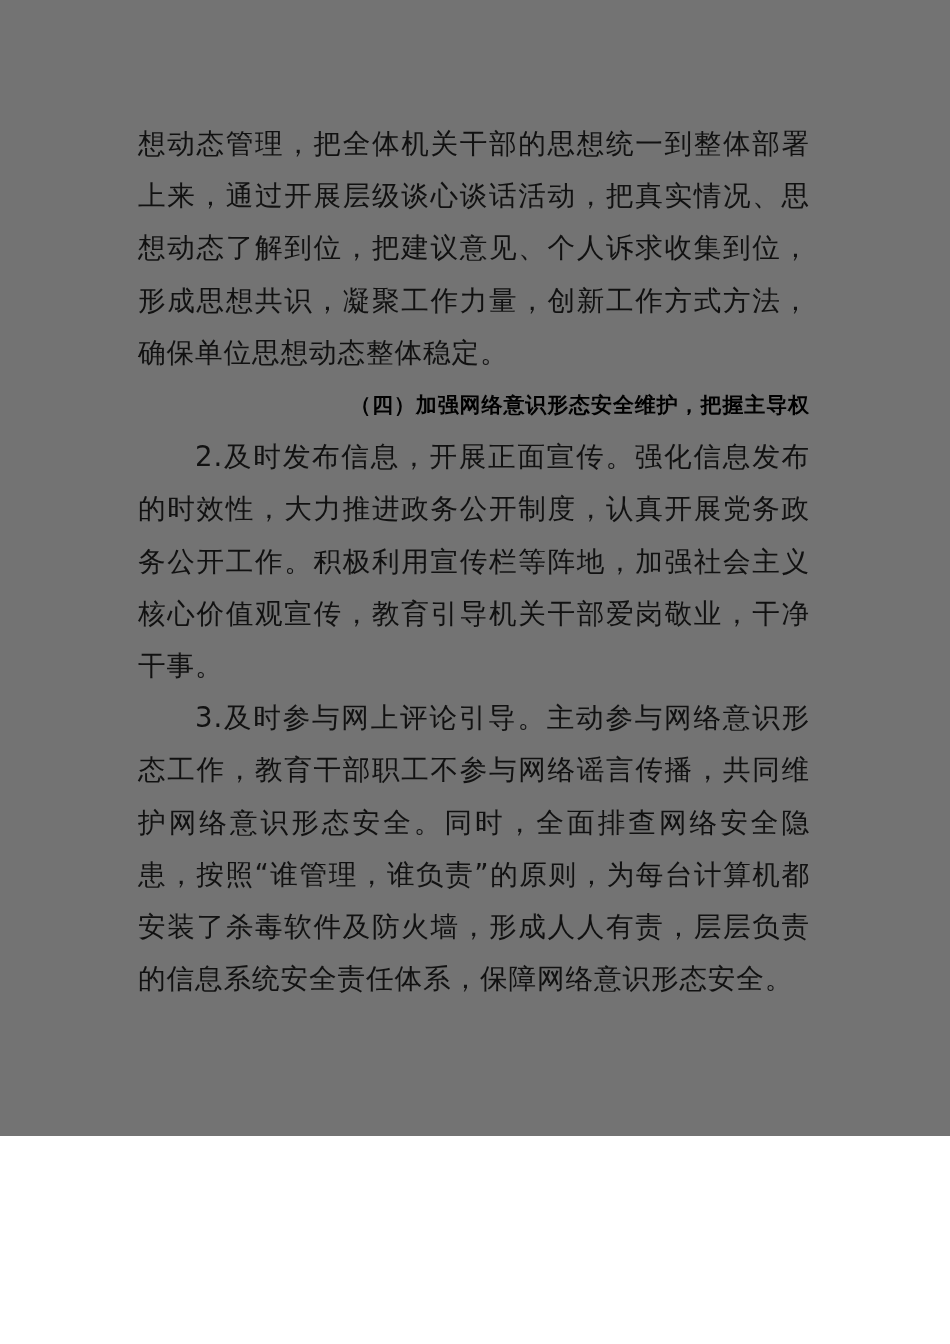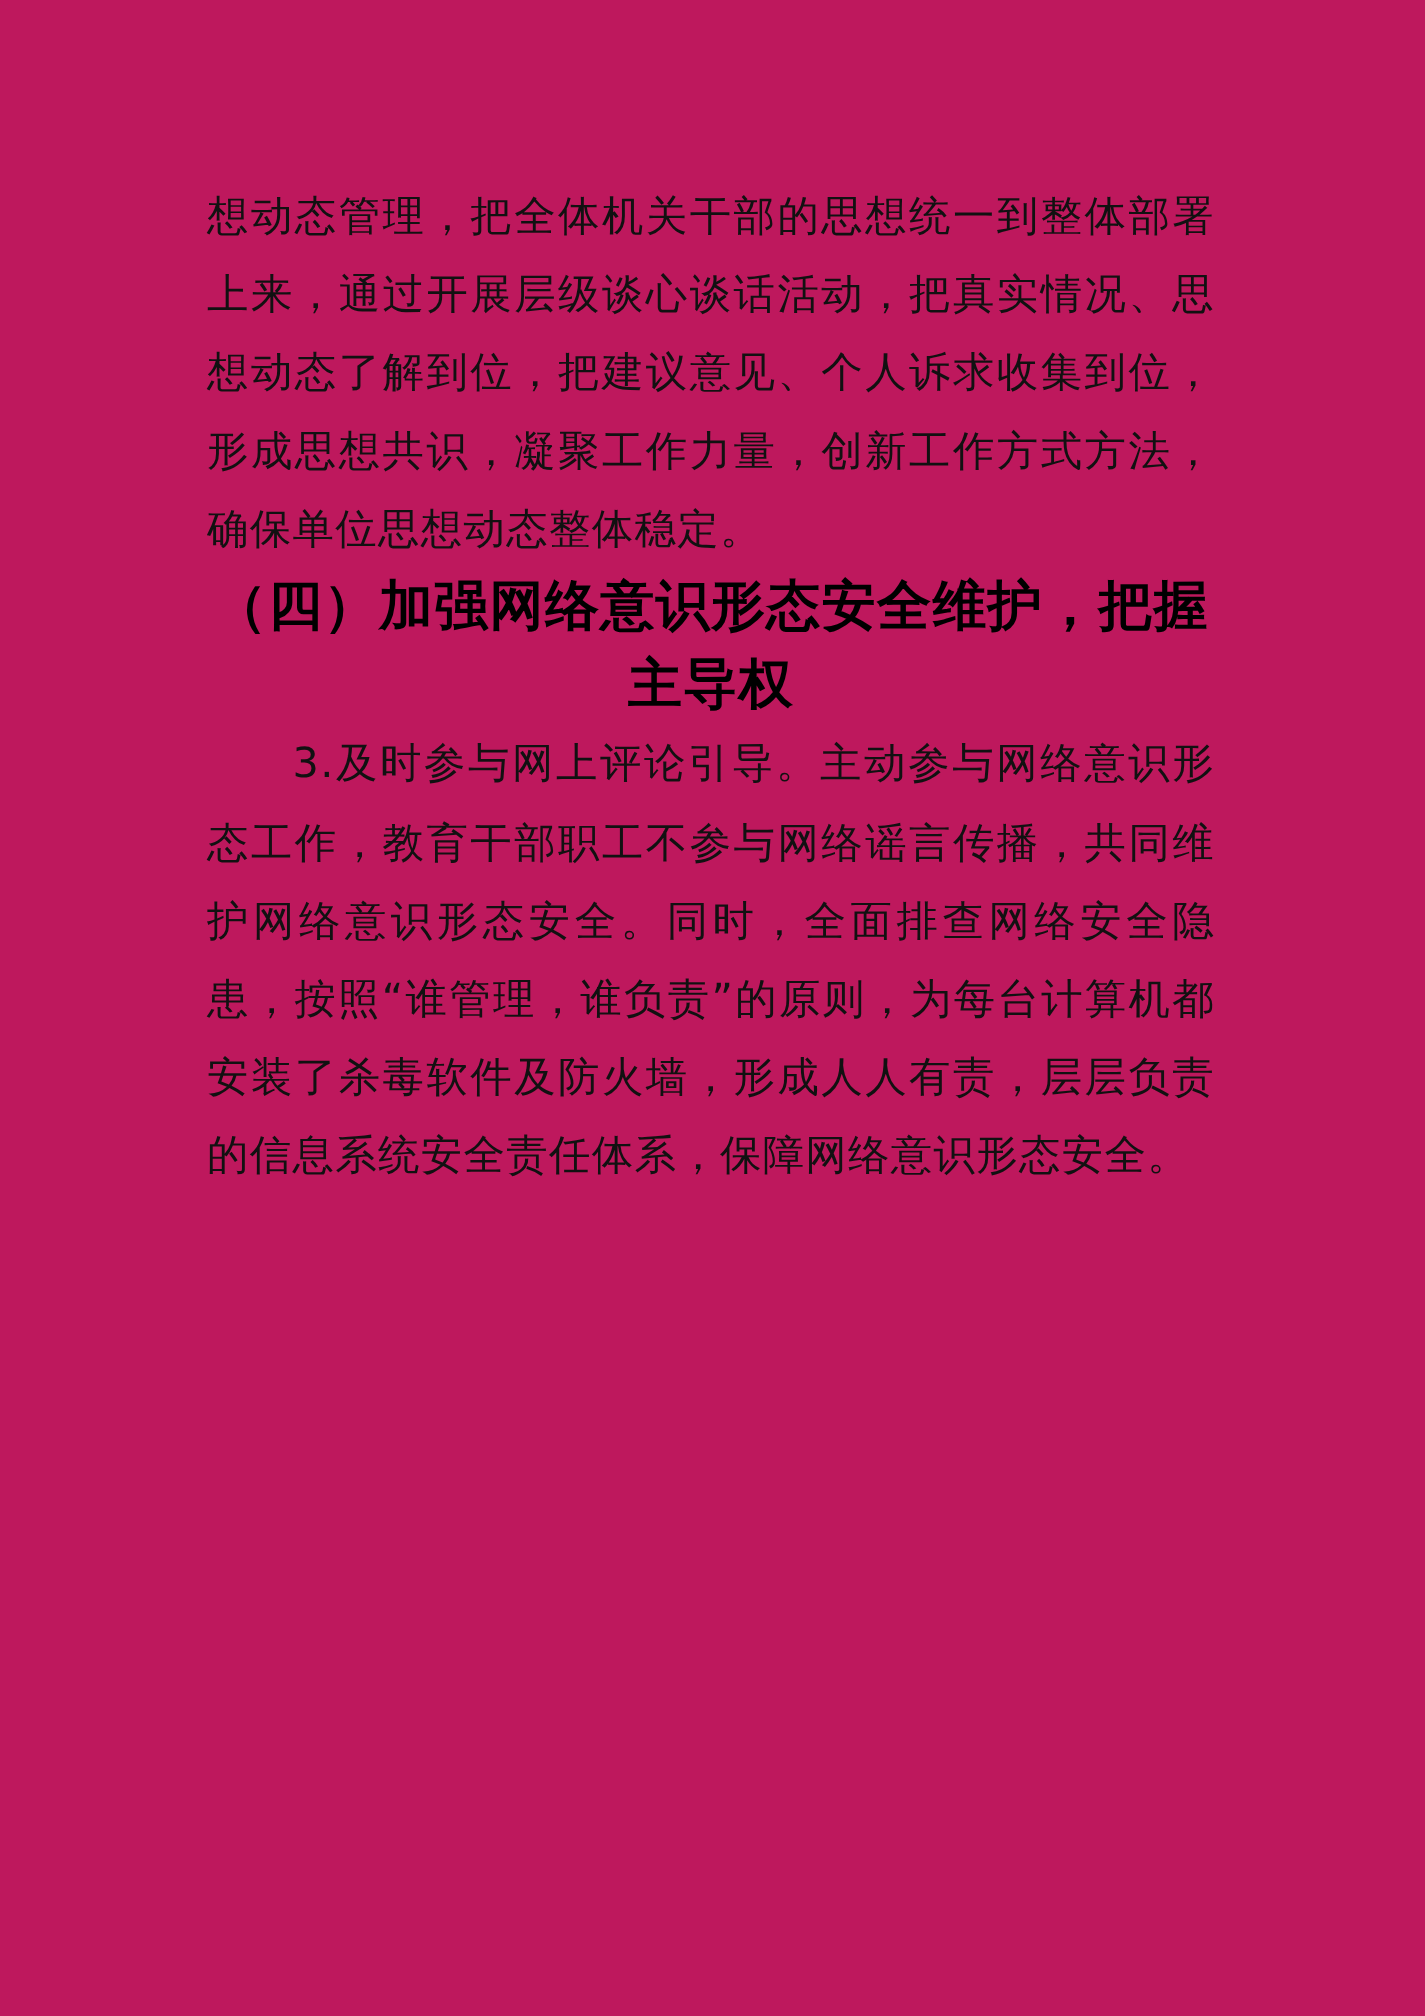--- a/index.html
+++ b/index.html
@@ -15,22 +15,22 @@
     font-family: "DejaVu Sans", sans-serif;
     color: #000000;
     -webkit-font-smoothing: antialiased;
   }
 
   #page {
     position: absolute;
     left: 0;
     top: 0;
     width: 950px;
-    height: 1344px;
-    background: #be185d;
+    height: 1136px;
+    background: #737373;
   }
 
   
   #doc-body {
     position: absolute;
     left: 138px;
     top: 118px;
     width: 672px;
   }
 
@@ -48,42 +48,43 @@
     word-break: break-all;
   }
 
   .para.cont {
     text-indent: 0;              
   }
 
   .heading {
     margin: 0;
     padding: 0;
-    font-size: 36px;
+    font-size: 21px;
     line-height: 52.2px;
     letter-spacing: 0.9px;
     font-weight: 700;
-    text-align: center;
+    text-align: right;
     text-indent: 0;
     color: #000000;
   }
 
   
   .para, .heading {
     font-family: "DejaVu Sans", "Liberation Sans", sans-serif;
   }
 </style>
 </head>
 <body>
 
 <div id="page">
   <div id="doc-body">
 
     <p class="para cont">想动态管理，把全体机关干部的思想统一到整体部署上来，通过开展层级谈心谈话活动，把真实情况、思想动态了解到位，把建议意见、个人诉求收集到位，形成思想共识，凝聚工作力量，创新工作方式方法，确保单位思想动态整体稳定。</p>
 
     <h2 class="heading">（四）加强网络意识形态安全维护，把握主导权</h2>
 
 
+    <p class="para">2.及时发布信息，开展正面宣传。强化信息发布的时效性，大力推进政务公开制度，认真开展党务政务公开工作。积极利用宣传栏等阵地，加强社会主义核心价值观宣传，教育引导机关干部爱岗敬业，干净干事。</p>
 
     <p class="para">3.及时参与网上评论引导。主动参与网络意识形态工作，教育干部职工不参与网络谣言传播，共同维护网络意识形态安全。同时，全面排查网络安全隐患，按照“谁管理，谁负责”的原则，为每台计算机都安装了杀毒软件及防火墙，形成人人有责，层层负责的信息系统安全责任体系，保障网络意识形态安全。</p>
 
   </div>
 </div>
 
 </body></html>

